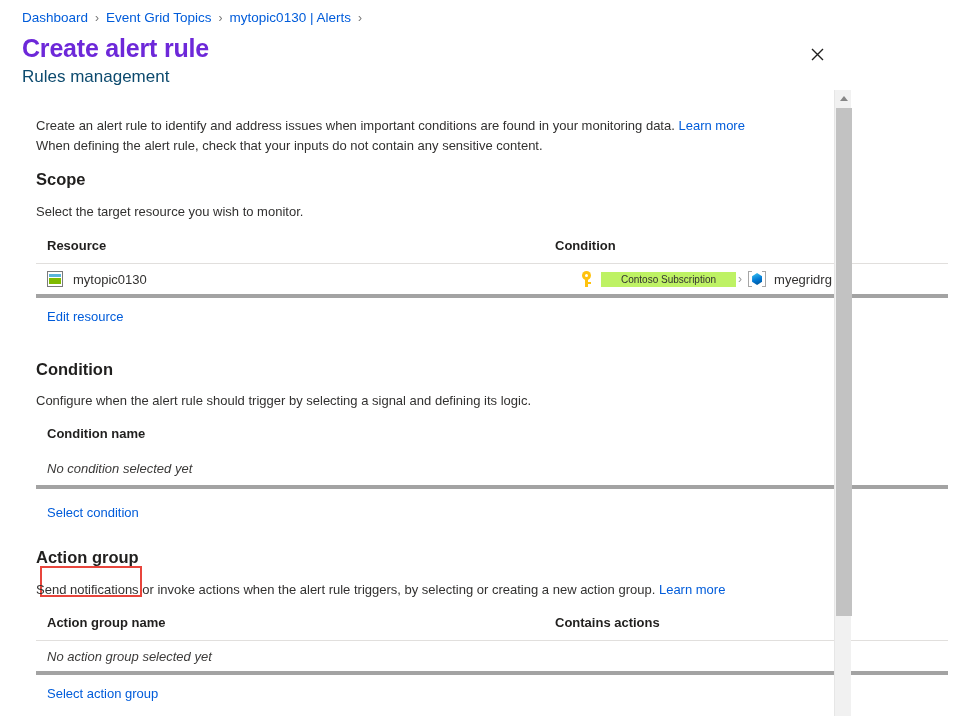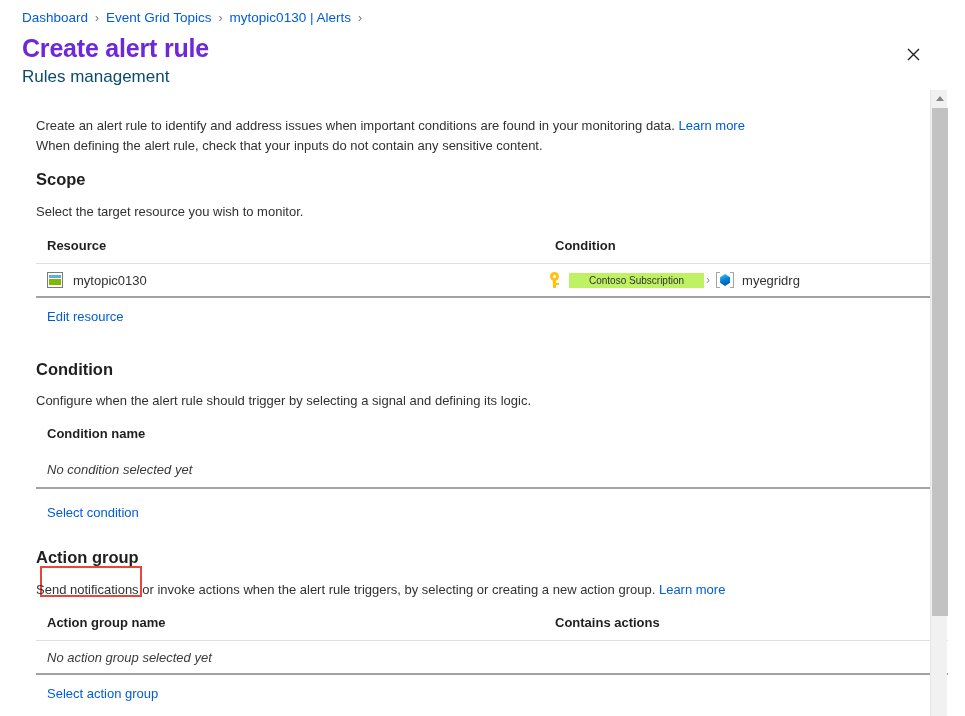--- a/index.html
+++ b/index.html
@@ -4,21 +4,21 @@
 <style>
   * { box-sizing: border-box; }
   html, body {
     margin: 0; padding: 0;
     width: 965px; height: 716px;
     background: #ffffff;
     font-family: "Liberation Sans", sans-serif;
     color: #323130;
     overflow: hidden;
   }
-  .page { position: relative; width: 947px; height: 716px; background: #fff; }
+  .page { position: relative; width: 851px; height: 716px; background: #fff; }
 
   
   .breadcrumb {
     position: absolute; left: 22px; top: 10px;
     display: flex; align-items: center;
     font-size: 13.5px;
   }
   .crumb {
     color: #015cda;
     cursor: pointer;
@@ -112,21 +112,22 @@
   .tbl-head {
     display: flex; font-size: 13px; font-weight: 600;
     color: #201f1e; padding: 0 0 10px 0;
     border-bottom: 1px solid #e1dfdd;
     gap: 7px;
   }
   .tbl-row {
     display: flex; align-items: center;
     font-size: 13px; color: #323130;
     height: 34px;
-    border-bottom: 2px solid #a3a3a3;
+    border-bottom: 4px solid #a3a3a3;
+    gap: 32px;
   }
   .tbl-row.empty { font-style: italic; color: #3b3a39; }
   .col-a { width: 512px; padding-left: 11px; display:flex; align-items:center; }
   .col-b { flex: 1; display:flex; align-items:center; }
   .tbl-action {
     padding: 11px 0 0 11px;
     font-size: 13px;
   }
 
   

